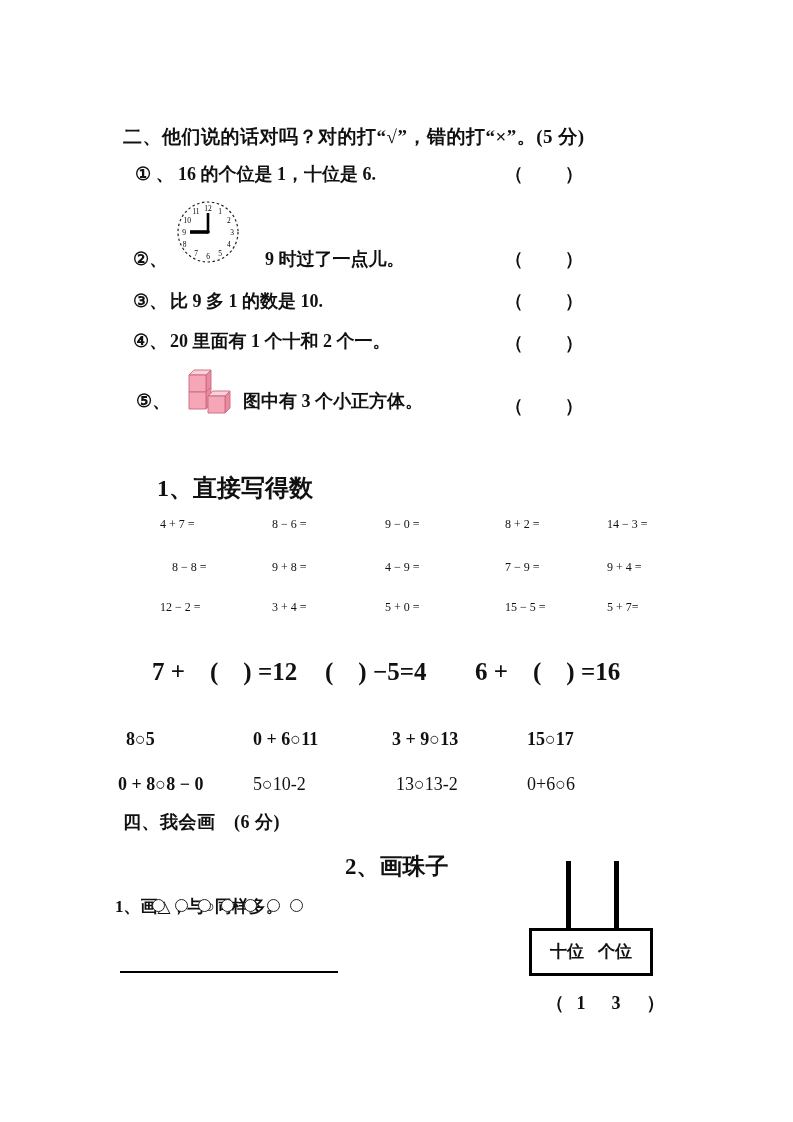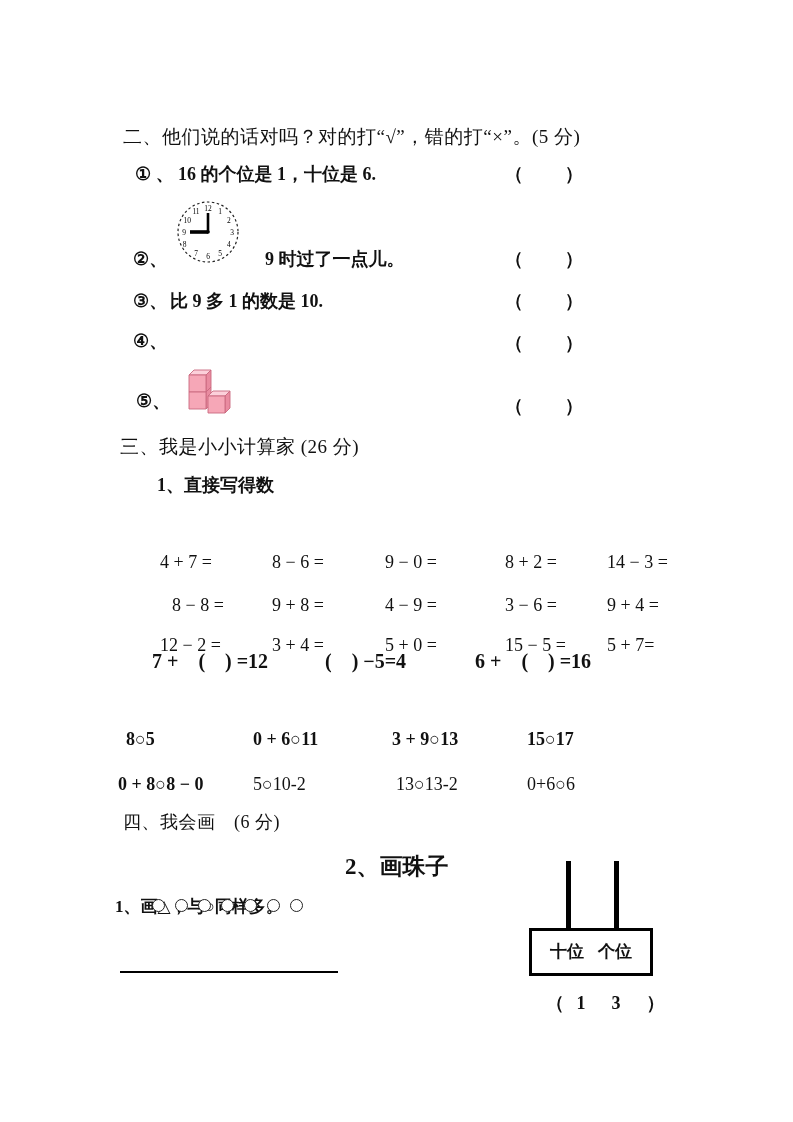--- a/index.html
+++ b/index.html
@@ -6,27 +6,27 @@
   .page{
     position:relative;
     width:793px;height:1122px;
     background:#ffffff;
     margin:0 auto;
     font-family:"Liberation Serif","DejaVu Serif",serif;
     color:#111;
     overflow:hidden;
   }
   .abs{position:absolute;line-height:1.15;white-space:nowrap;}
-  .h1{font-size:19px;font-weight:normal;letter-spacing:0.5px;}
+  .h1{font-size:19px;font-weight:bold;letter-spacing:0.5px;}
   .qlabel{font-size:18px;font-weight:bold;}
   .qtext{font-size:18px;font-weight:bold;}
   .blank{font-size:18px;font-weight:bold;letter-spacing:2px;}
-  .sub{font-size:18px;font-weight:bold;}
-  .eq{font-size:18px;font-weight:normal;margin-top:34px;}
-  .eqb{font-size:20px;font-weight:bold;}
+  .sub{font-size:24px;font-weight:bold;}
+  .eq{font-size:12px;font-weight:normal;}
+  .eqb{font-size:25px;font-weight:bold;margin-top:8px;}
   .cmp{font-size:18px;font-weight:bold;}
   .cmpr{font-size:18px;font-weight:normal;}
   .circle-row{display:flex;gap:10px;}
   .ring{width:11px;height:11px;border:1.6px solid #222;border-radius:50%;background:#fff;}
   .rod{width:5px;background:#000;}
   .pv-box{
     border:3px solid #000;
     display:flex;align-items:center;justify-content:center;gap:14px;
     font-size:17px;font-weight:bold;
   }
@@ -65,54 +65,55 @@
 
   <div class="abs qlabel" style="left:133px;top:249px">②、</div>
   <div class="abs qtext" style="left:265px;top:249px">9 时过了一点儿。</div>
   <div class="abs blank" style="left:505px;top:249px">（　　）</div>
 
   <div class="abs qlabel" style="left:133px;top:291px">③、</div>
   <div class="abs qtext" style="left:170px;top:291px">比 9 多 1 的数是 10.</div>
   <div class="abs blank" style="left:505px;top:291px">（　　）</div>
 
   <div class="abs qlabel" style="left:133px;top:331px">④、</div>
+  <div class="abs qtext" style="left:170px;top:331px">20 里面有 1 个十和 2 个一。</div>
   <div class="abs blank" style="left:505px;top:333px">（　　）</div>
 
   <svg class="abs" style="left:186px;top:366px" width="50" height="48" viewBox="0 0 50 48">
     <g stroke="#c96a80" stroke-width="0.9" stroke-linejoin="round">
 
       <polygon points="3,9 8,4 25,4 20,9" fill="#fcd0da"></polygon>
       <polygon points="20,9 25,4 25,21 20,26" fill="#e98ba0"></polygon>
       <polygon points="3,9 20,9 20,26 3,26" fill="#f6a7b7"></polygon>
 
       <polygon points="20,26 25,21 25,38 20,43" fill="#e98ba0"></polygon>
       <polygon points="3,26 20,26 20,43 3,43" fill="#f6a7b7"></polygon>
 
       <polygon points="22,30 27,25 44,25 39,30" fill="#fcd0da"></polygon>
       <polygon points="39,30 44,25 44,42 39,47" fill="#e98ba0"></polygon>
       <polygon points="22,30 39,30 39,47 22,47" fill="#f6a7b7"></polygon>
     </g>
   </svg>
 
   <div class="abs qlabel" style="left:136px;top:391px">⑤、</div>
+  <div class="abs qtext" style="left:243px;top:391px">图中有 3 个小正方体。</div>
   <div class="abs blank" style="left:505px;top:396px">（　　）</div>
 
-  <div class="abs h1" style="left:120px;top:436px">三、我是小小计算家 (26 分)</div>
   <div class="abs sub" style="left:157px;top:475px">1、直接写得数</div>
 
   <div class="abs eq" style="left:160px;top:518px">4 + 7 =</div>
   <div class="abs eq" style="left:272px;top:518px">8 − 6 =</div>
   <div class="abs eq" style="left:385px;top:518px">9 − 0 =</div>
   <div class="abs eq" style="left:505px;top:518px">8 + 2 =</div>
   <div class="abs eq" style="left:607px;top:518px">14 − 3 =</div>
 
   <div class="abs eq" style="left:172px;top:561px">8 − 8 =</div>
   <div class="abs eq" style="left:272px;top:561px">9 + 8 =</div>
   <div class="abs eq" style="left:385px;top:561px">4 − 9 =</div>
-  <div class="abs eq" style="left:505px;top:561px">3 − 6 =</div>
+  <div class="abs eq" style="left:505px;top:561px">7 − 9 =</div>
   <div class="abs eq" style="left:607px;top:561px">9 + 4 =</div>
 
   <div class="abs eq" style="left:160px;top:601px">12 − 2 =</div>
   <div class="abs eq" style="left:272px;top:601px">3 + 4 =</div>
   <div class="abs eq" style="left:385px;top:601px">5 + 0 =</div>
   <div class="abs eq" style="left:505px;top:601px">15 − 5 =</div>
   <div class="abs eq" style="left:607px;top:601px">5 + 7=</div>
 
   <div class="abs eqb" style="left:152px;top:650px">7 +　(　) =12</div>
   <div class="abs eqb" style="left:325px;top:650px">(　) −5=4</div>

